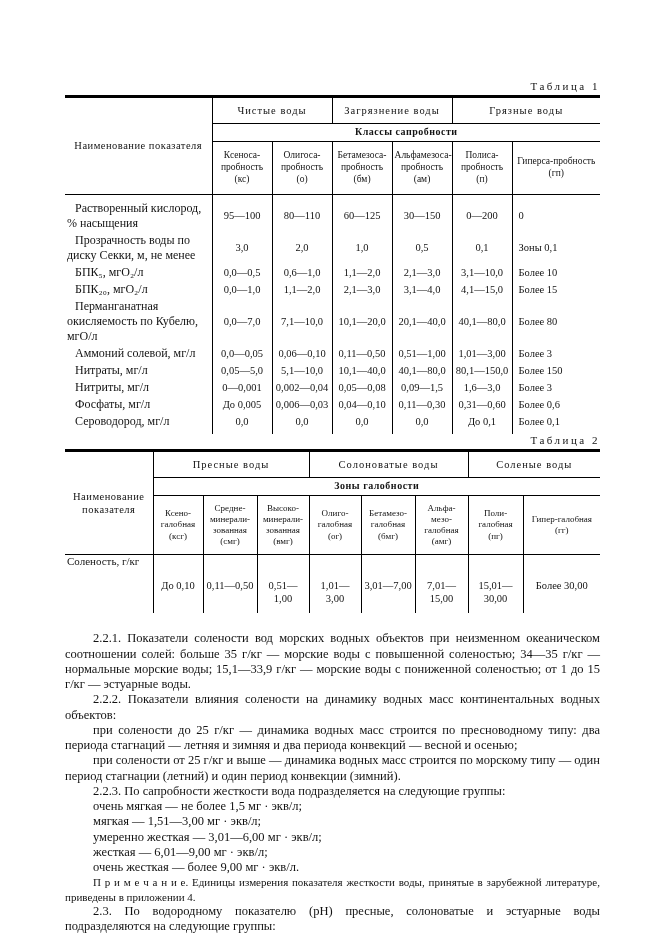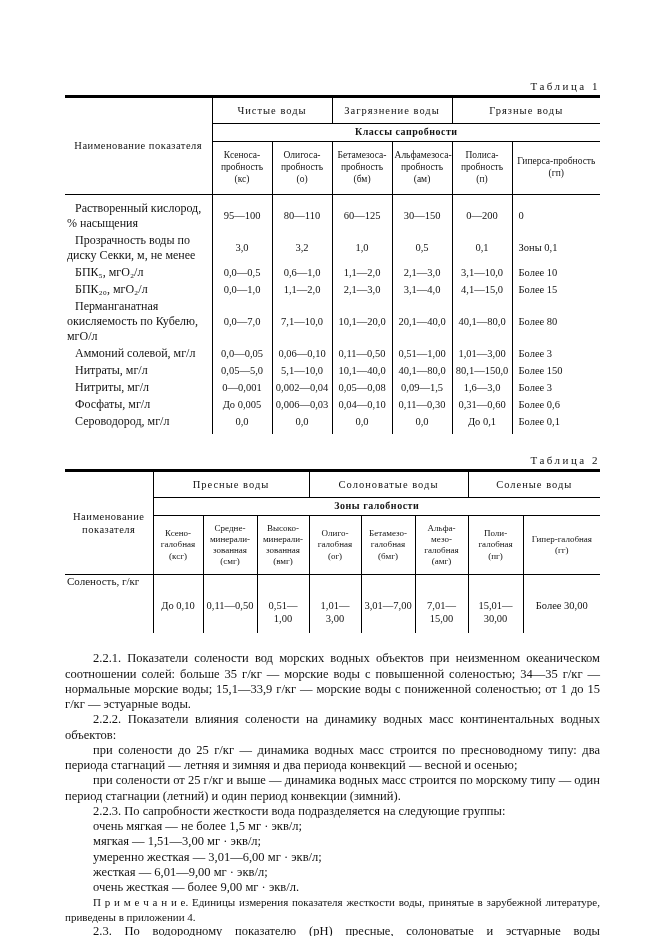--- a/index.html
+++ b/index.html
@@ -6,21 +6,21 @@
   body {
     width:661px; height:936px; background:#ffffff; color:#131313;
     font-family:"Liberation Serif","DejaVu Serif",serif;
     overflow:hidden;
   }
   .page { padding:58px 61px 0 65px; box-sizing:border-box; }
   .doc-header { font-weight:bold; font-size:13.5px; letter-spacing:0.3px; }
 
   .tcaption { width:535px; text-align:right; font-size:11px; letter-spacing:2.5px; margin:0 0 3px 0; }
   .cap1 { margin-top:22px; }
-  .cap2 { margin-top:20px; }
+  .cap2 { }
 
   table.gtable { border-collapse:collapse; table-layout:fixed; width:535px; border-top:3px solid #000; }
   .gtable td { text-align:center; vertical-align:middle; padding:1px 2px; line-height:1.25; overflow:hidden; }
   .bl { border-left:1px solid #000; }
   .bb { border-bottom:1px solid #000; }
   .corner { font-size:10.5px; border-bottom:1px solid #000; letter-spacing:0.5px;margin-top:22px; }
   .grp { font-size:10.5px; letter-spacing:1px; height:23px; }
   .sub { font-size:10px; letter-spacing:0.5px; height:15px;font-weight:bold; }
   .colh { font-size:9.5px; height:50px; }
   .t2 .colh { font-size:9px; height:56px; }
@@ -80,21 +80,21 @@
         <td class="val bl">95—100</td>
         <td class="val bl">80—110</td>
         <td class="val bl">60—125</td>
         <td class="val bl">30—150</td>
         <td class="val bl">0—200</td>
         <td class="val bl lastcol">0</td>
       </tr>
       <tr>
         <td class="lbl">Прозрачность воды по диску Секки, м, не менее</td>
         <td class="val bl">3,0</td>
-        <td class="val bl">3,2</td>
+        <td class="val bl">2,0</td>
         <td class="val bl">1,0</td>
         <td class="val bl">0,5</td>
         <td class="val bl">0,1</td>
         <td class="val bl lastcol">Зоны 0,1</td>
       </tr>
       <tr>
         <td class="lbl">БПК₅, мгО₂/л</td>
         <td class="val bl">0,0—0,5</td>
         <td class="val bl">0,6—1,0</td>
         <td class="val bl">1,1—2,0</td>

